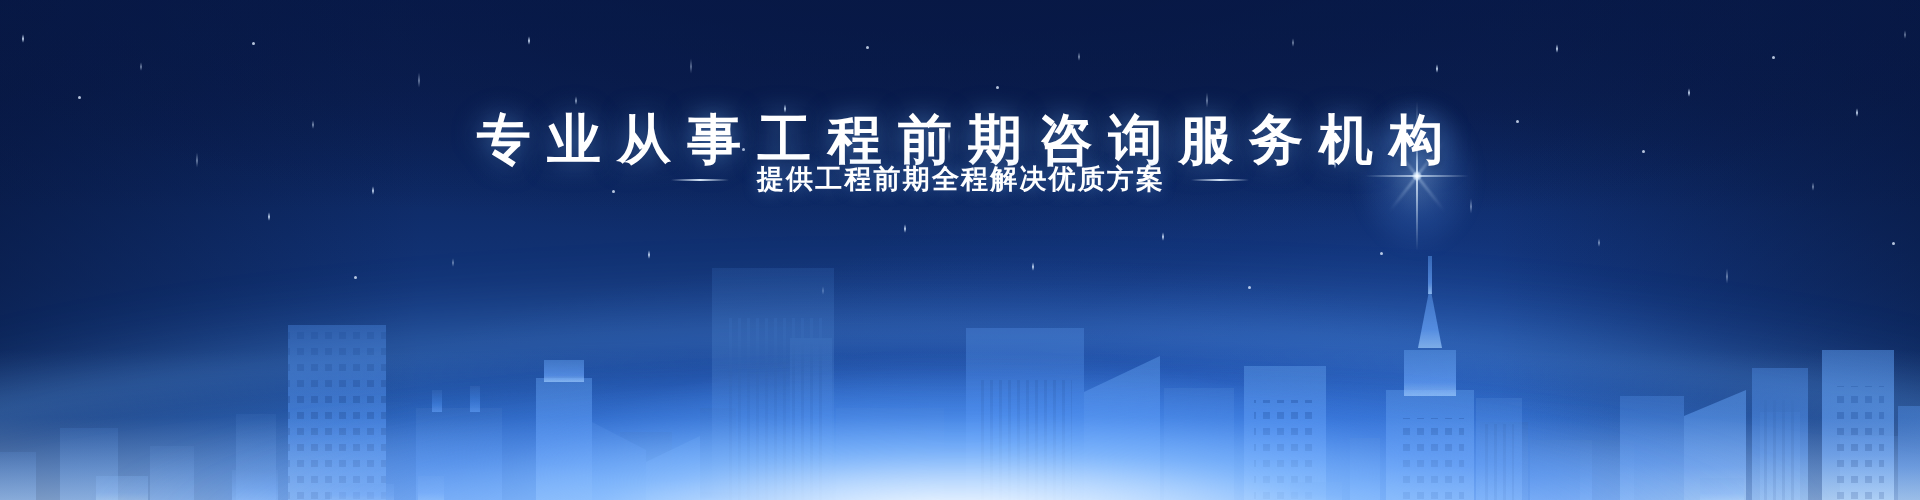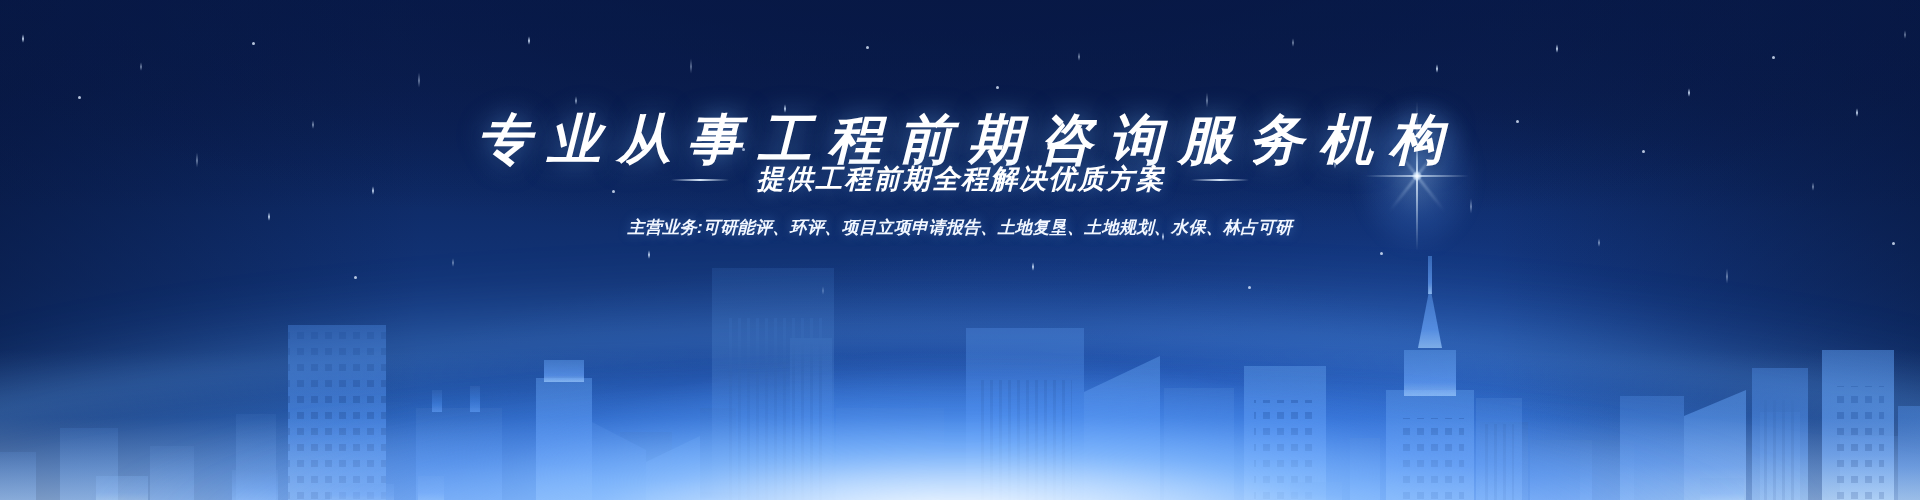--- a/index.html
+++ b/index.html
@@ -93,21 +93,20 @@
     position:absolute;left:0;right:0;bottom:0;height:150px;
     background:linear-gradient(180deg,rgba(90,160,250,0) 0%,rgba(110,175,255,.20) 45%,rgba(175,212,255,.45) 80%,rgba(205,230,255,.55) 100%);
     pointer-events:none;
   }
 
   
   .copy{
     position:absolute;left:0;right:0;top:0;
     display:flex;flex-direction:column;align-items:center;
     padding-top:112px;
-    font-style:italic;
   }
   .title{
     margin:0;
     font-size:54px;line-height:1;
     font-weight:700;
     letter-spacing:.30em;
     text-indent:.30em;
     color:#ffffff;
     white-space:nowrap;
     text-shadow:0 0 26px rgba(120,185,255,.55),0 2px 10px rgba(6,22,66,.65);
@@ -325,16 +324,15 @@
 
   <div class="copy">
     <h1 class="title">专业从事工程前期咨询服务机构</h1>
 
     <div class="sub-row">
       <span class="dash"></span>
       <h2 class="subtitle">提供工程前期全程解决优质方案</h2>
       <span class="dash"></span>
     </div>
 
-    <p class="services">主营业务:可研能评、环评、项目立项申请报告、土地复垦、土地规划、水保、林占可研</p>
   </div>
 
 </div>
 
 </body></html>

